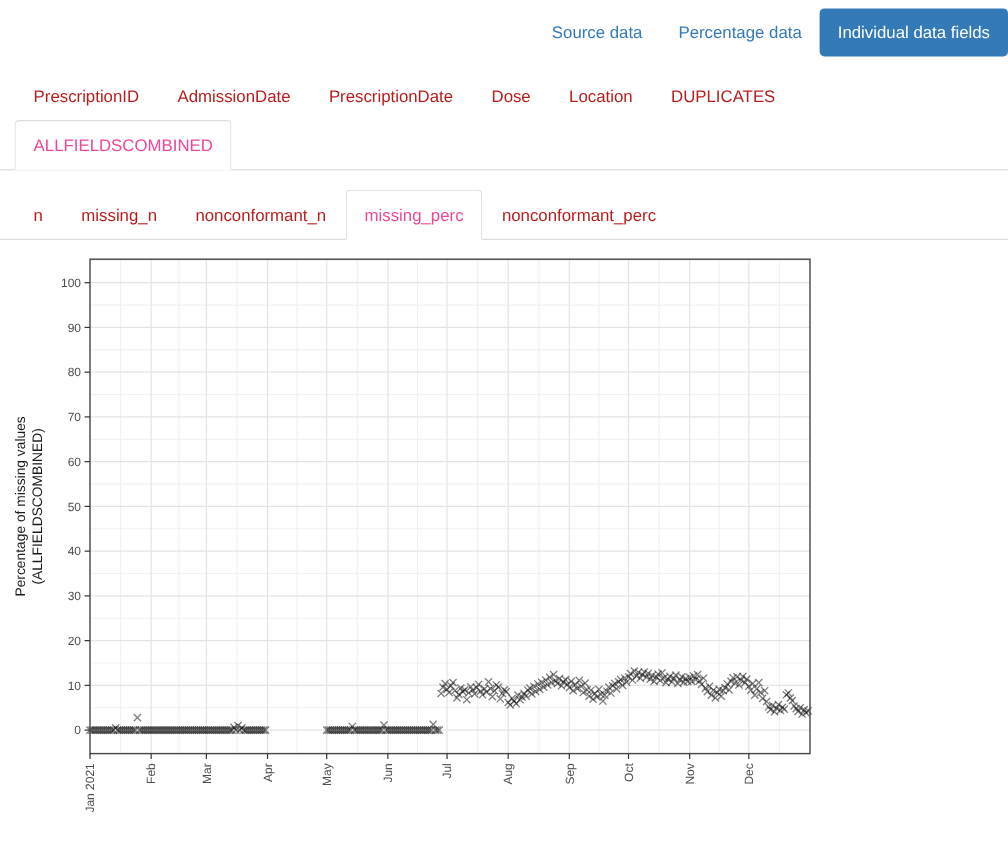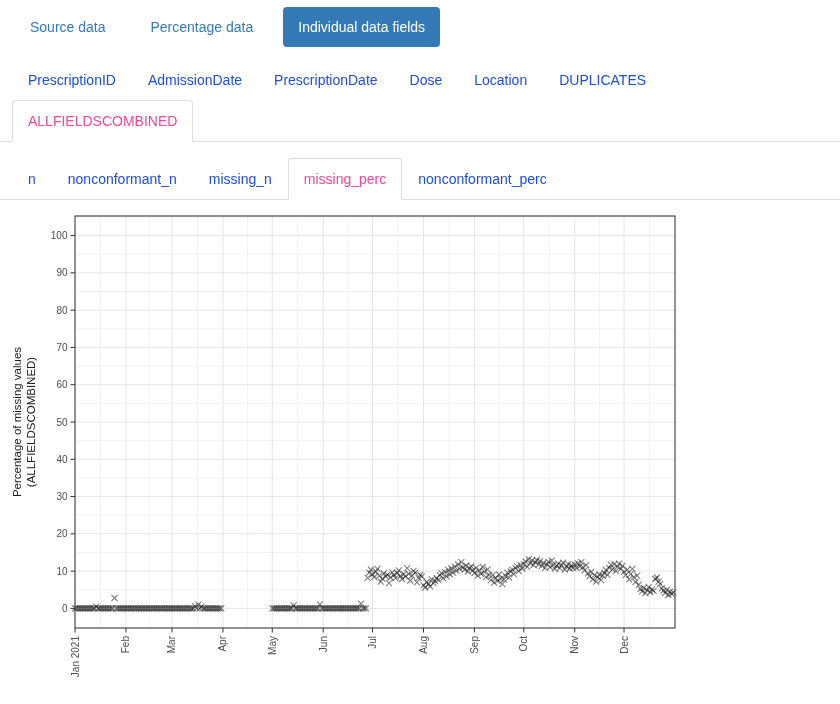--- a/index.html
+++ b/index.html
@@ -1,28 +1,28 @@
 <!DOCTYPE html>
 <html><head>
 <meta charset="utf-8">
 <style>
   html,body{margin:0;padding:0;background:#fff;}
   body{width:840px;height:704px;overflow:hidden;font-family:"Liberation Sans",sans-serif;}
   .page{position:relative;width:840px;height:704px;background:#fff;}
   ul.nav{list-style:none;display:flex;margin:0;padding:0;}
   
-  ul.nav-pills{margin:7px 0 0 15px;column-gap:15px;}
+  ul.nav-pills{margin:7px 0 0 15px;justify-content:flex-end;}
   ul.nav-pills li a{display:block;padding:10px 15px;font-size:14px;line-height:20px;
     color:#337ab7;text-decoration:none;border-radius:4px;cursor:pointer;}
   ul.nav-pills li.active a{background:#337ab7;color:#ffffff;}
   
   ul.nav-tabs{flex-wrap:wrap;border-bottom:1px solid #ddd;padding-left:12px;}
   ul.nav-tabs li{margin-bottom:-1px;}
   ul.nav-tabs li a{display:block;padding:10px 15px;font-size:14px;line-height:20px;
-    color:#1d4ed8;text-decoration:none;border:1px solid transparent;
+    color:#b91c1c;text-decoration:none;border:1px solid transparent;
     border-radius:4px 4px 0 0;cursor:pointer;}
   ul.nav-tabs li.active a{background:#fff;color:#ec4899;border-color:#ddd #ddd transparent;}
   ul.nav-tabs li.flex-break{flex-basis:100%;height:0;margin:0;}
   ul.fields-tabs{margin-top:12px;}
   ul.metric-tabs{margin-top:16px;}
   .chart-wrap{margin-top:9px;}
   svg text{font-family:"Liberation Sans",sans-serif;}
 </style>
 </head>
 <body>
@@ -64,24 +64,24 @@
     <li class="active">
       <a>ALLFIELDSCOMBINED</a>
       </li>
   </ul>
 
   <ul class="nav nav-tabs metric-tabs">
     <li>
       <a>n</a>
       </li>
     <li>
+      <a>missing_n</a>
+      </li>
+    <li>
       <a>nonconformant_n</a>
-      </li>
-    <li>
-      <a>missing_n</a>
       </li>
     <li class="active">
       <a>missing_perc</a>
       </li>
     <li>
       <a>nonconformant_perc</a>
       </li>
   </ul>
 
   <div class="chart-wrap">

